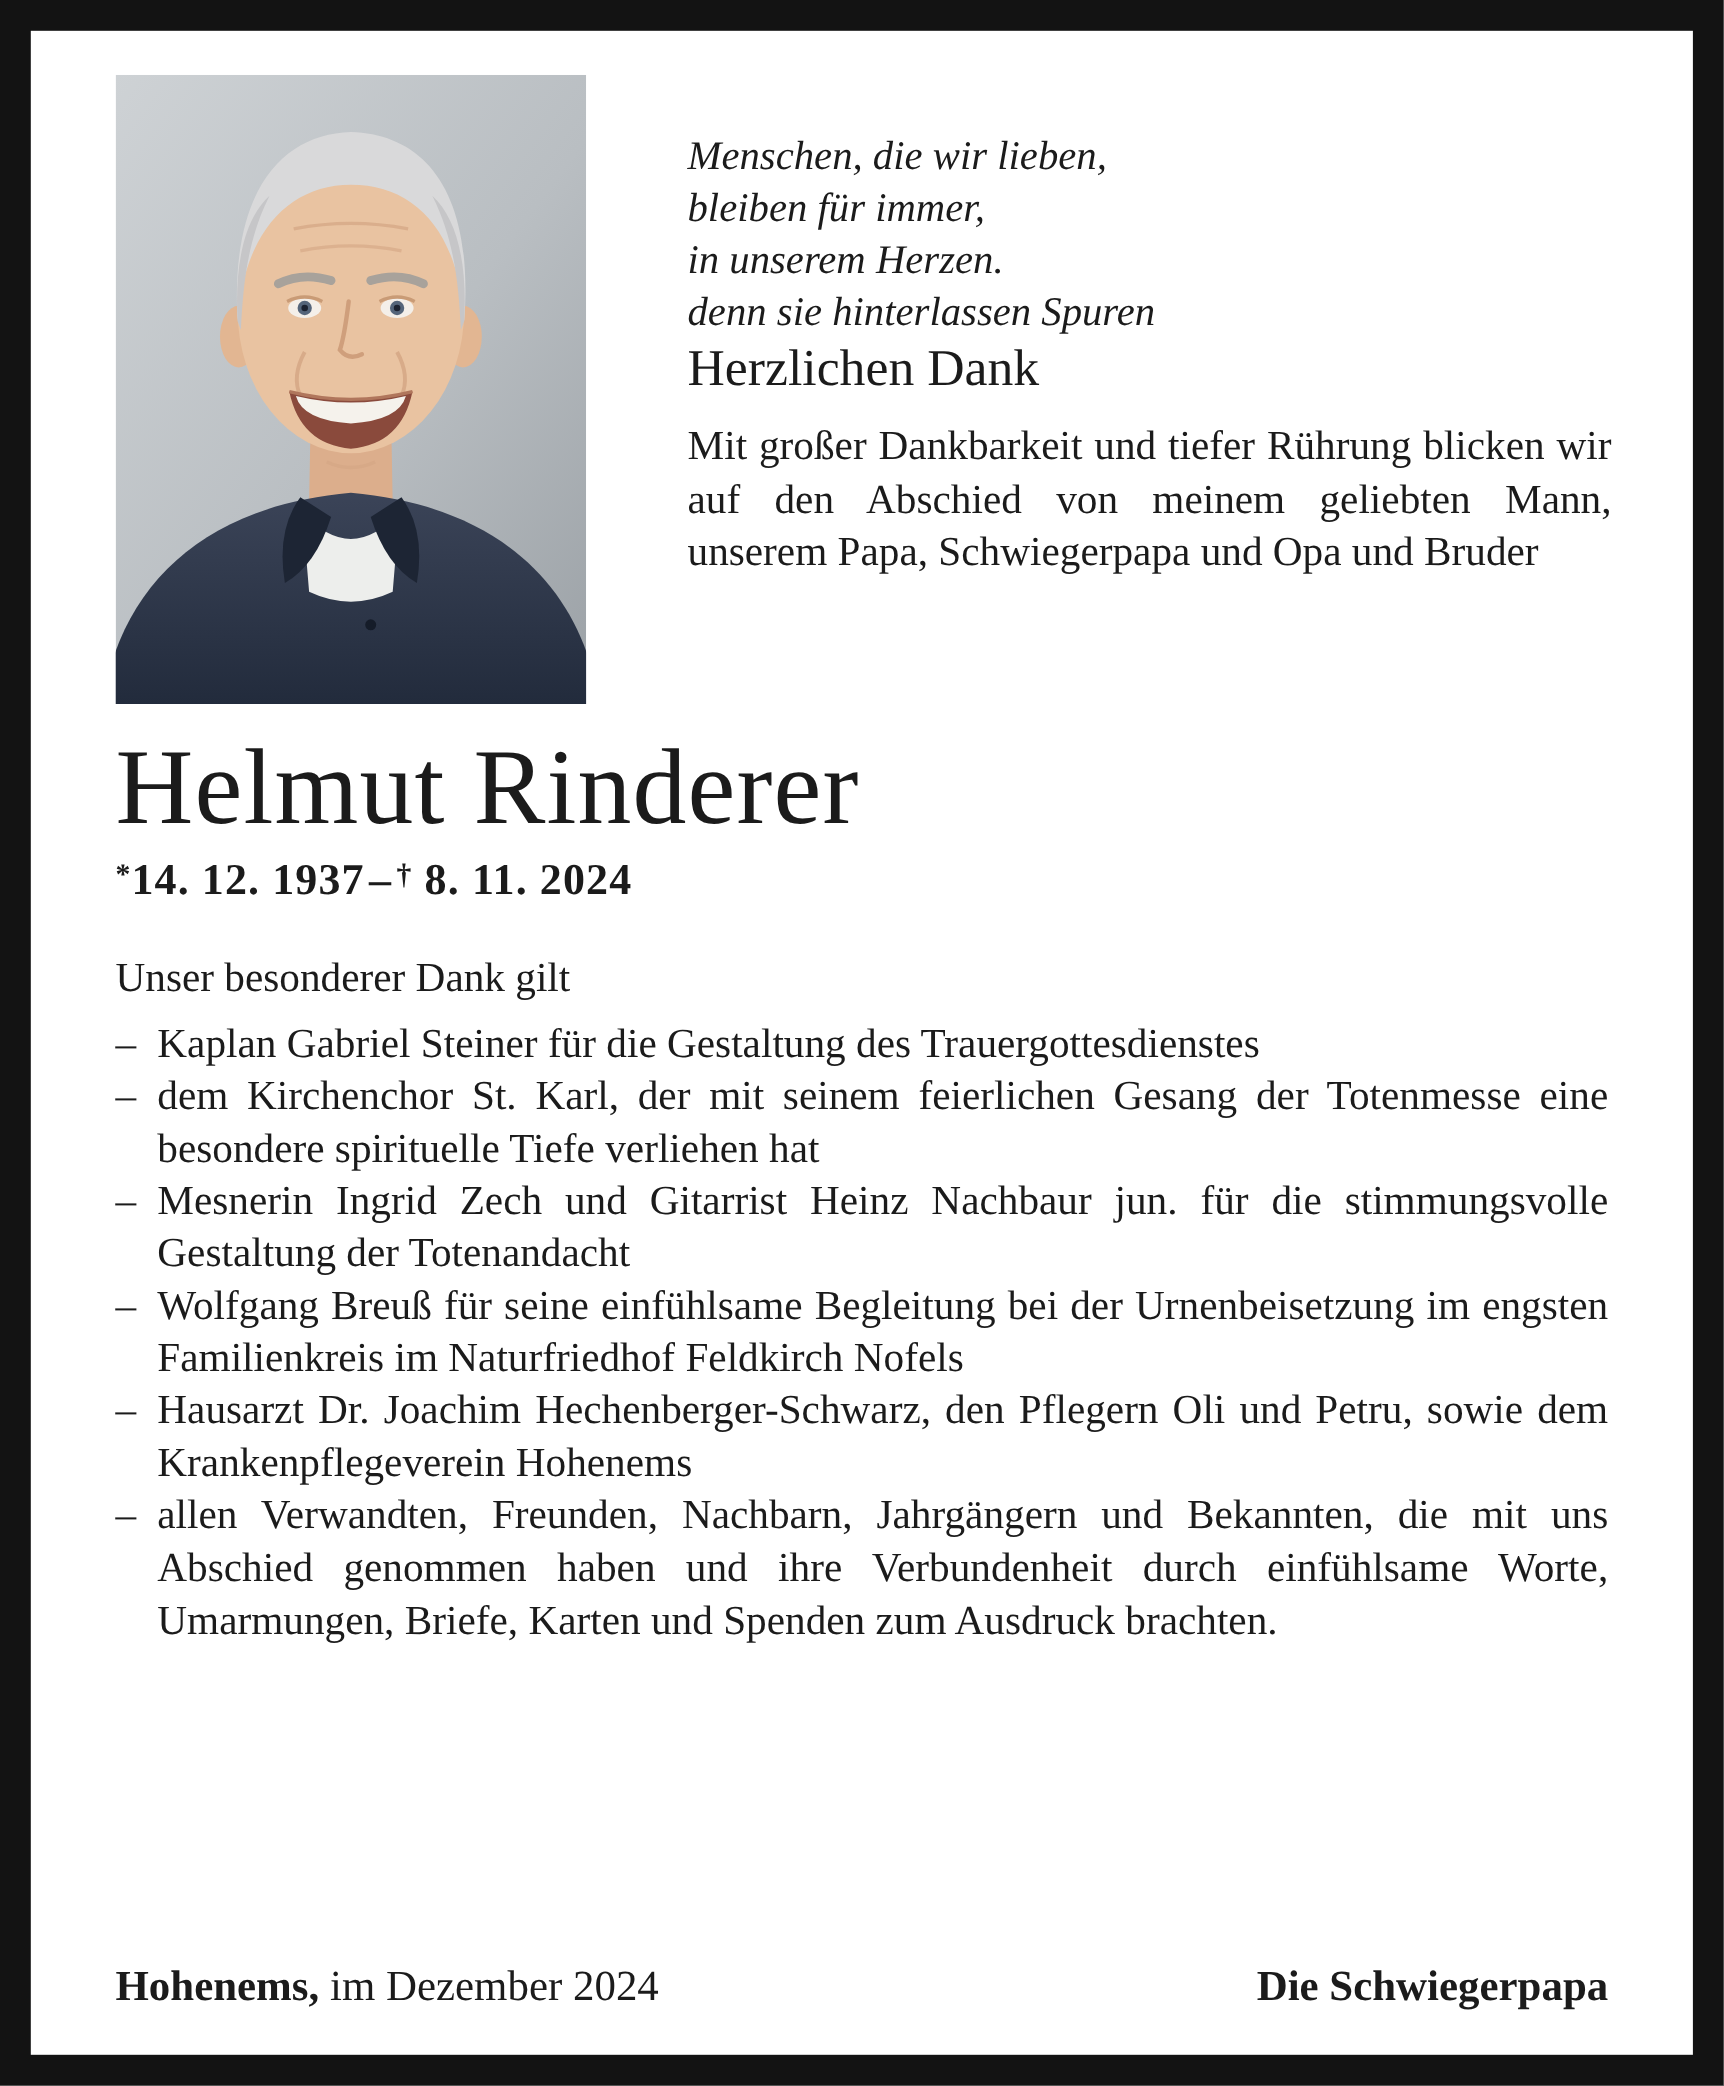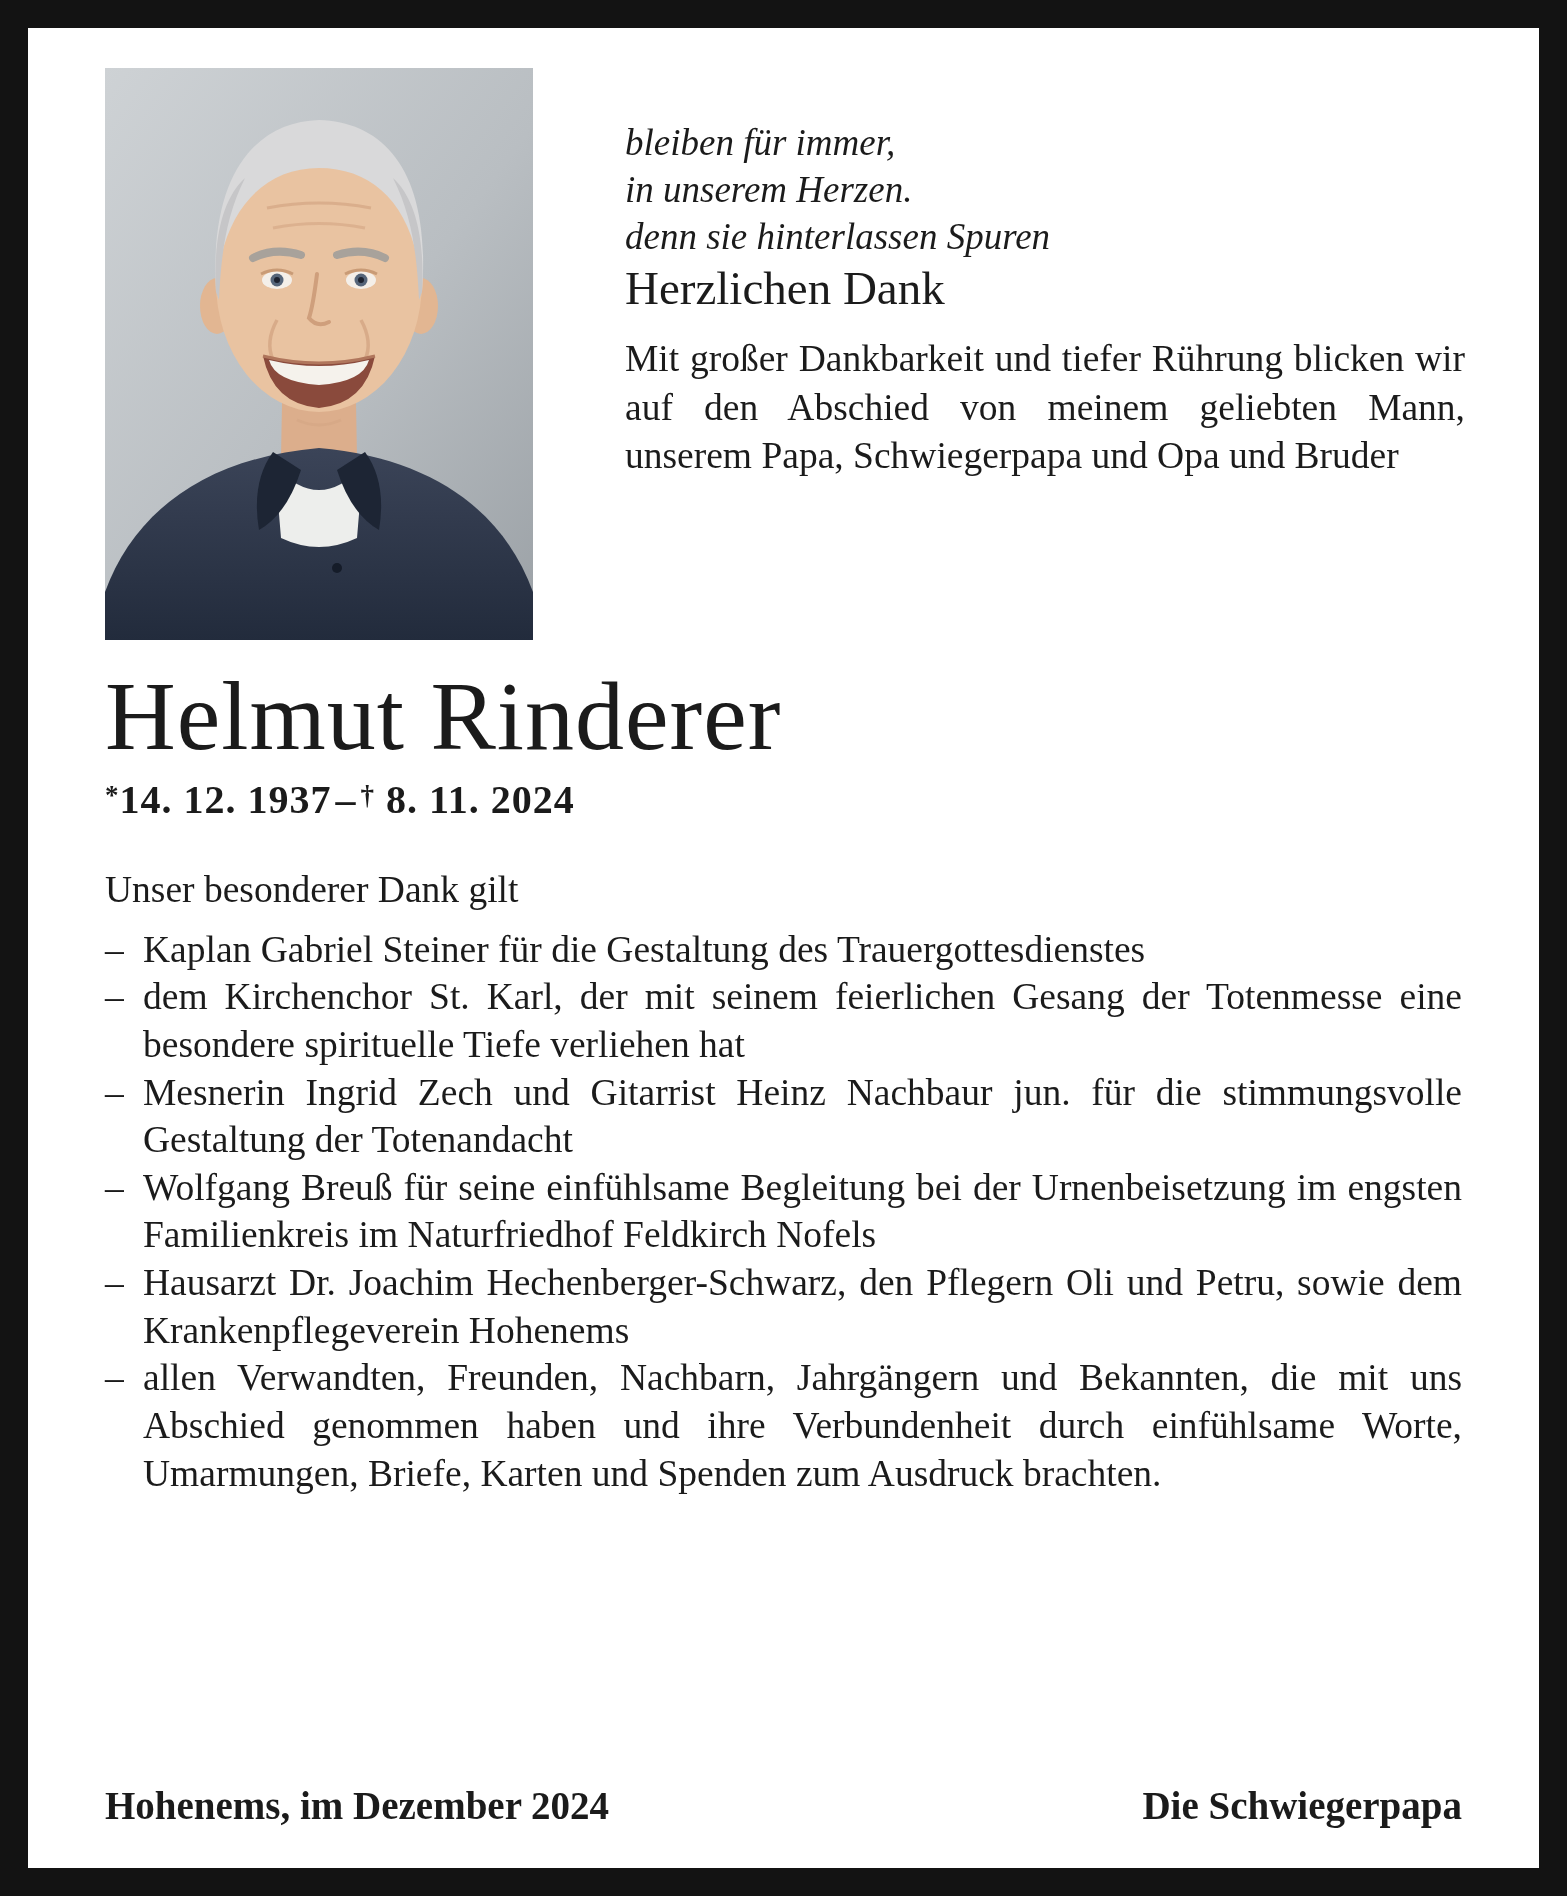--- a/index.html
+++ b/index.html
@@ -96,21 +96,21 @@
     position: absolute;
     left: 77px;
     right: 77px;
     bottom: 40px;
     display: flex;
     justify-content: space-between;
     align-items: baseline;
     font-size: 39px;
   }
   .footer-place { font-weight: 700; }
-  .footer-date { font-weight: 700; }
+  .footer-date { font-weight: 400; }
   .footer-signature { font-weight: 700; }
 </style>
 </head>
 <body>
 
 <div class="page">
 
   <div class="photo" title="Portrait of a smiling elderly man with gray hair wearing a dark shirt over a white t-shirt">
     <svg viewBox="0 0 428 572" width="428" height="572">
       <defs>
@@ -172,20 +172,21 @@
       <path d="M 158 288 Q 214 302 270 288 Q 260 336 214 340 Q 168 336 158 288 Z" fill="#8a4a3c"></path>
       <path d="M 164 292 Q 214 304 264 292 Q 258 314 214 317 Q 170 314 164 292 Z" fill="#f5f2ec"></path>
       <path d="M 158 288 Q 214 302 270 288" stroke="#b0765c" stroke-width="3" fill="none"></path>
 
       <path d="M 192 352 Q 214 362 236 352" stroke="#d3a583" stroke-width="3" fill="none" opacity="0.6"></path>
     </svg>
   </div>
 
   <div class="right-col">
     <div class="poem">
+      <div>Menschen, die wir lieben,</div>
       <div>bleiben für immer,</div>
       <div>in unserem Herzen.</div>
       <div>denn sie hinterlassen Spuren</div>
     </div>
     <div class="thanks-heading">Herzlichen Dank</div>
     <div class="intro">Mit großer Dankbarkeit und tiefer Rührung blicken wir auf den Abschied von meinem geliebten Mann, unserem Papa, Schwiegerpapa und Opa und Bruder</div>
   </div>
 
   <div class="name-block">
     <div class="name">Helmut Rinderer</div>

